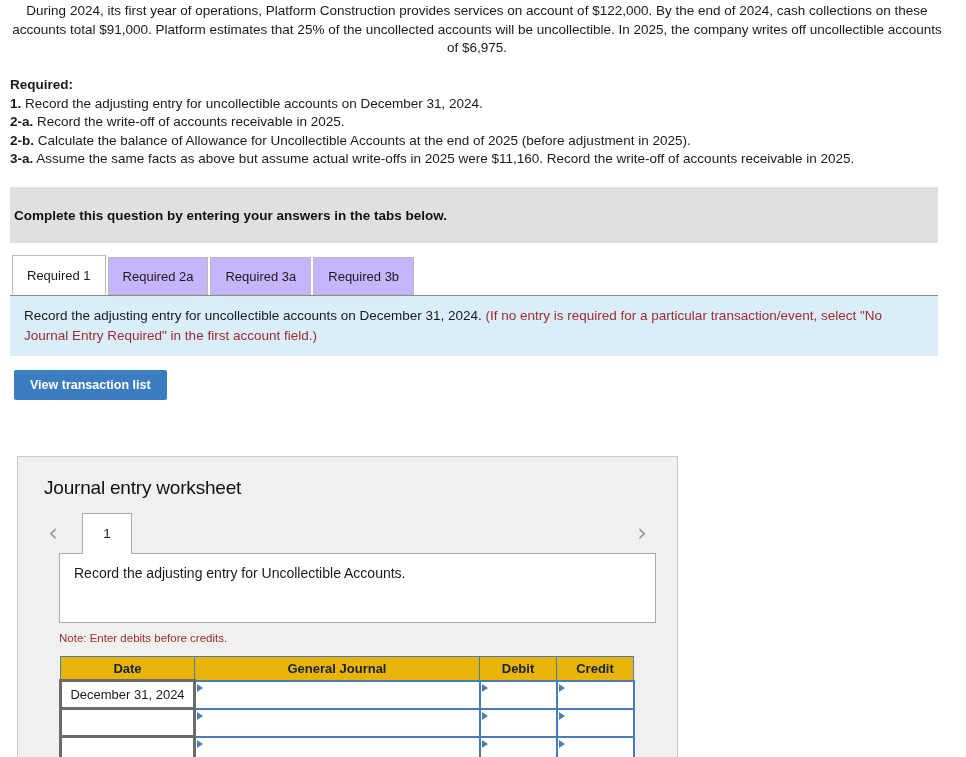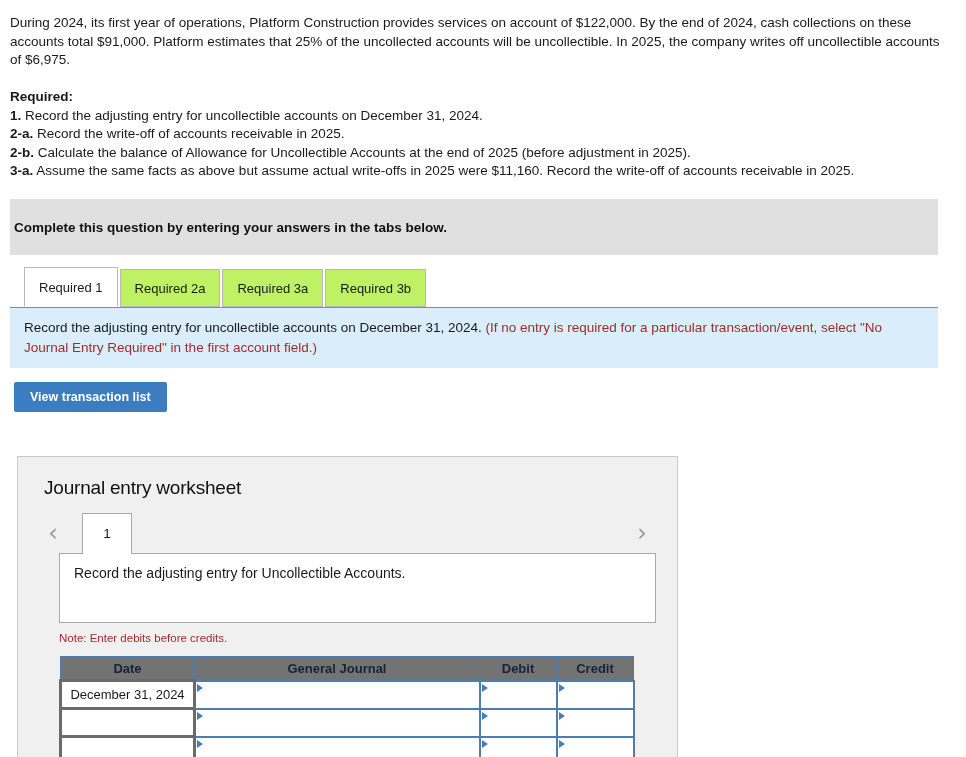--- a/index.html
+++ b/index.html
@@ -13,23 +13,24 @@
     height: 757px;
     overflow: hidden;
     font-family: "Liberation Sans", sans-serif;
     font-size: 13.5px;
     color: #1a1a1a;
     position: relative;
   }
 
   
   #problem-statement {
-    padding: 14px 22px 0 10px;
+    padding: 2px 22px 0 10px;
     line-height: 1.38;
     font-size: 13.5px;
+    text-align: center;
   }
 
   
   #required-block {
     padding: 0 22px 0 10px;
     margin-top: 18px;
     line-height: 1.38;
     font-size: 13.5px;
   }
   #required-block .req-heading {
@@ -51,31 +52,31 @@
     padding-left: 4px;
   }
   #instruction-banner .banner-text {
     font-weight: bold;
     font-size: 13.5px;
     color: #111;
   }
 
   
   #tab-strip {
-    margin: 12px 0 0 24px;
+    margin: 12px 0 0 12px;
     display: flex;
     align-items: flex-end;
     height: 40px;
     position: relative;
   }
   .tab {
     height: 38px;
     box-sizing: border-box;
     border: 1px solid #b9b9b9;
-    background: #bef264;
+    background: #c4b5fd;
     display: flex;
     align-items: center;
     justify-content: center;
     padding: 0 14px;
     font-size: 13px;
     color: #1a1a1a;
     margin-right: 2px;
     cursor: pointer;
     white-space: nowrap;
   }
@@ -202,21 +203,21 @@
 
   
   #journal-table {
     margin: 10px 0 0 41px;
     border-collapse: collapse;
     table-layout: fixed;
     width: 573px;
     font-size: 13px;
   }
   #journal-table th {
-    background: #737373;
+    background: #eab308;
     border: 1px solid #4a7cb5;
     height: 22px;
     font-weight: bold;
     color: #15233a;
     font-size: 13px;
     text-align: center;
     padding: 0;
   }
   #journal-table td {
     border: 3px solid #a3a3a3;

